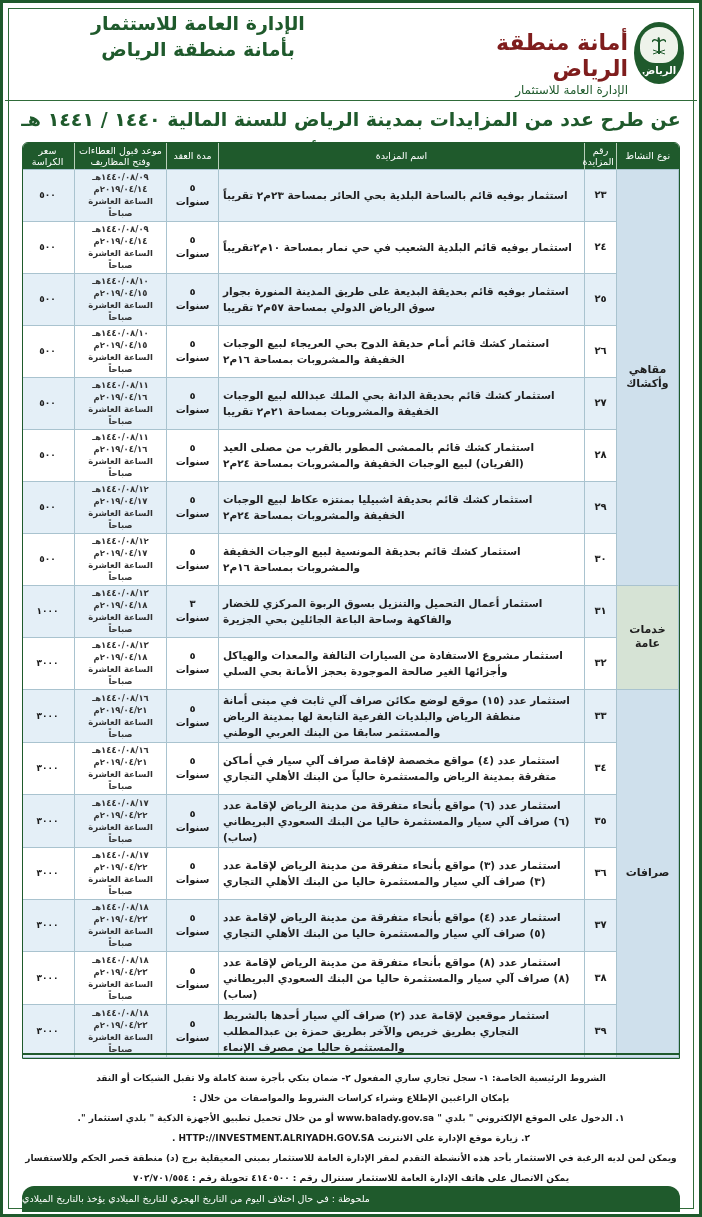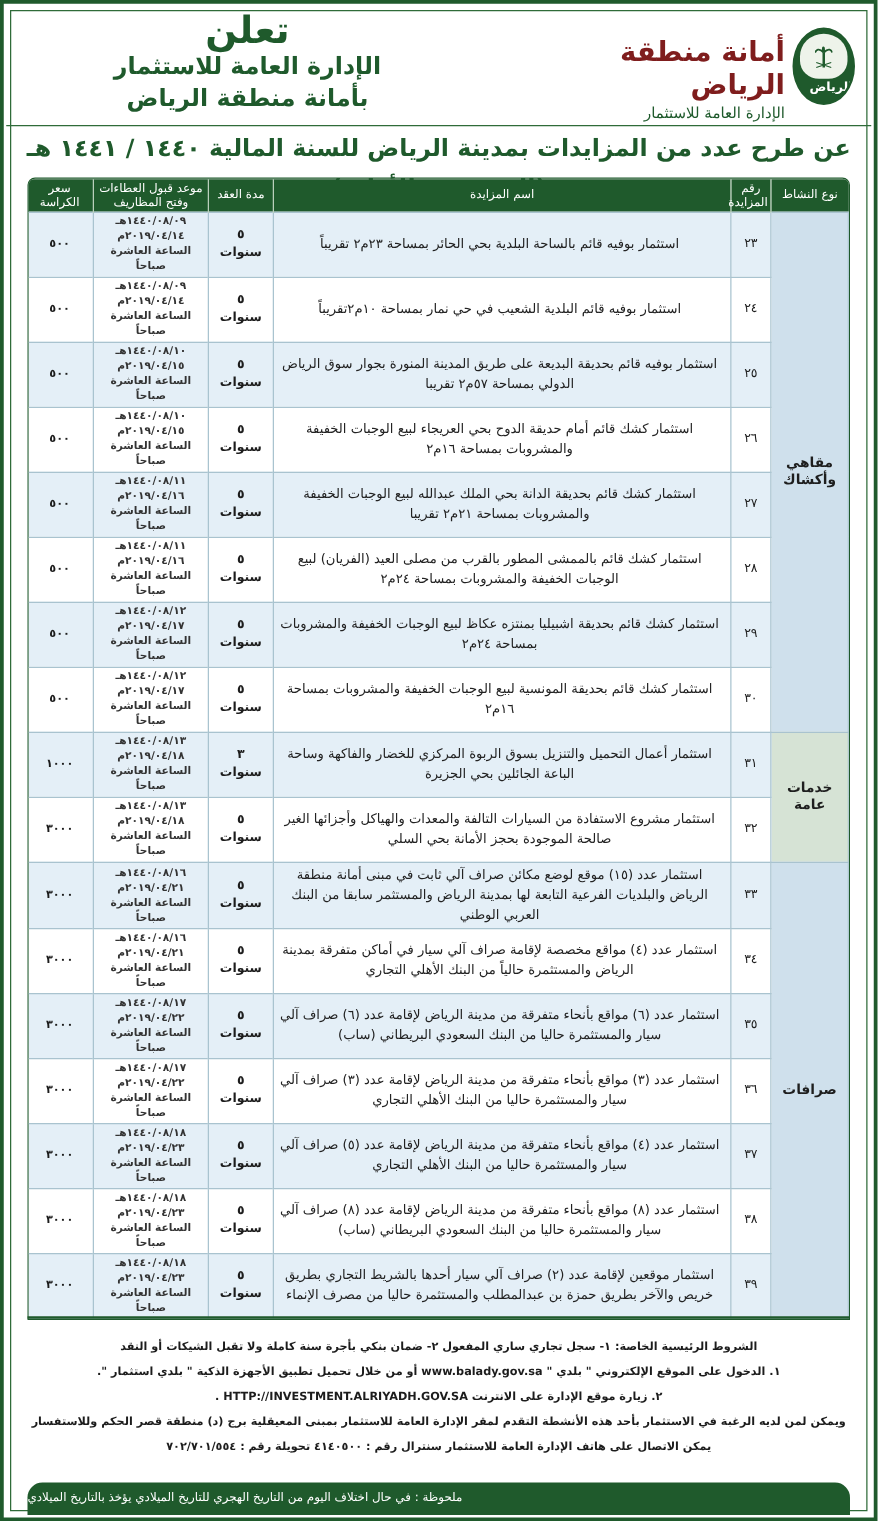--- a/index.html
+++ b/index.html
@@ -20,21 +20,21 @@
     position: absolute; right: 0; top: 0; width: 50px; height: 62px;
     border-radius: 50% / 50%; background: #1f5a2c; border: 2px solid #1f5a2c;
     overflow: hidden;
   }
   .emblem .sky {
     position: absolute; left: 4px; right: 4px; top: 3px; height: 36px;
     border-radius: 50% 50% 40% 40%; background: #eef3ea;
   }
   .emblem .palm { position: absolute; left: 16px; top: 12px; width: 14px; height: 20px; }
   .emblem .band {
-    position: absolute; left: 0; right: 0; bottom: 6px; 
+    position: absolute; left: 0; right: 0; bottom: 6px; text-align: center;
     color: #ffffff; font-weight: bold; font-size: 10px; font-family: "DejaVu Sans", sans-serif;
   }
   .logo-text { position: absolute; right: 56px; top: 8px; text-align: right; }
   .logo-title { font-size: 22px; font-weight: bold; color: #7f1d1d; line-height: 26px; }
   .logo-sub { font-size: 12px; color: #1f5a2c; line-height: 16px; letter-spacing: 1px; }
   .announce { position: absolute; left: 30px; top: 2px; width: 320px; text-align: center; }
   .announce-title { font-size: 30px; font-weight: bold; color: #1f5a2c; line-height: 30px; letter-spacing: 8px; }
   .announce-line { font-size: 19px; font-weight: bold; color: #1f5a2c; line-height: 26px; letter-spacing: 2px; }
   .header-rule { position: absolute; left: 5px; right: 5px; top: 100px; border-top: 1.5px solid #2f6b39; }
   .headline {
@@ -53,22 +53,22 @@
   }
   td {
     border: 1px solid #a9c3cf; font-size: 9.5px; color: #1c1c1c; text-align: center;
     vertical-align: middle; height: 52px; padding: 2px 4px; line-height: 14px;
   }
   tr.alt td { background: #e4eff7; }
   tr.plain td { background: #ffffff; }
   td.cat { font-weight: bold; font-size: 11px; color: #1e1e1e; line-height: 14px; }
   td.cat-blue { background: #cfe0ec !important; }
   td.cat-green { background: #d6e3d5 !important; }
-  td.name { text-align: center; font-size: 10.5px; line-height: 16px; font-weight: normal; color: #222; padding-right: 8px; margin-top: 16px; }
-  td.num { font-weight: normal; font-size: 10px; }
+  td.name { text-align: left; font-size: 10.5px; line-height: 16px; font-weight: bold; color: #222; padding-right: 8px; margin-top: 16px; }
+  td.num { font-weight: bold; font-size: 10px; }
   td.dur { font-weight: bold; font-size: 10px; }
   td.date { font-size: 8.5px; line-height: 12px; font-weight: bold; color: #333; padding: 1px; }
   td.price { font-weight: bold; font-size: 9px; }
   .table-bottom { position: absolute; left: 22px; width: 658px; top: 1053px; border-top: 2px solid #1f5a2c; }
   
   .terms { position: absolute; left: 20px; right: 20px; top: 1068px; text-align: center; }
   .terms p { font-size: 9px; font-weight: bold; color: #1c1c1c; line-height: 20px; white-space: nowrap; }
   .note-bar {
     position: absolute; left: 22px; right: 22px; top: 1186px; height: 26px;
     background: #1f5a2c; border-radius: 12px 12px 0 0; color: #ffffff;
@@ -92,21 +92,20 @@
         <path d="M1 18 L13 14 M13 18 L1 14" stroke="#1f5a2c" stroke-width="1"></path>
       </svg>
       <div class="band">الرياض</div>
     </div>
     <div class="logo-text">
       <div class="logo-title">أمانة منطقة الرياض</div>
       <div class="logo-sub">الإدارة العامة للاستثمار</div>
     </div>
   </div>
   <div class="announce">
-    <div class="announce-title">تعلن</div>
     <div class="announce-line">الإدارة العامة للاستثمار</div>
     <div class="announce-line">بأمانة منطقة الرياض</div>
   </div>
 </div>
 <div class="header-rule"></div>
 <div class="headline">عن طرح عدد من المزايدات بمدينة الرياض للسنة المالية ١٤٤٠ / ١٤٤١ هـ (المجموعة الأولى)</div>
 
 <div class="table-wrap">
   <table>
     <colgroup>
@@ -318,19 +317,20 @@
           </td>
           <td class="price">٣٠٠٠</td>
         </tr>
       </tbody>
   </table>
 </div>
 <div class="table-bottom"></div>
 
 <div class="terms">
   <p>الشروط الرئيسية الخاصة: ١- سجل تجاري ساري المفعول ٢- ضمان بنكي بأجرة سنة كاملة ولا تقبل الشيكات أو النقد</p>
+  <p>بإمكان الراغبين الإطلاع وشراء كراسات الشروط والمواصفات من خلال :</p>
   <p>١. الدخول على الموقع الإلكتروني " بلدي " www.balady.gov.sa أو من خلال تحميل تطبيق الأجهزة الذكية " بلدي استثمار ".</p>
   <p>٢. زيارة موقع الإدارة على الانترنت HTTP://INVESTMENT.ALRIYADH.GOV.SA .</p>
   <p>ويمكن لمن لديه الرغبة في الاستثمار بأحد هذه الأنشطة التقدم لمقر الإدارة العامة للاستثمار بمبنى المعيقلية برج (د) منطقة قصر الحكم وللاستفسار</p>
   <p>يمكن الاتصال على هاتف الإدارة العامة للاستثمار سنترال رقم : ٤١٤٠٥٠٠ تحويلة رقم : ٧٠٢/٧٠١/٥٥٤</p>
 </div>
 
 <div class="note-bar">ملحوظة : في حال اختلاف اليوم من التاريخ الهجري للتاريخ الميلادي يؤخذ بالتاريخ الميلادي</div>
 
 </body></html>

